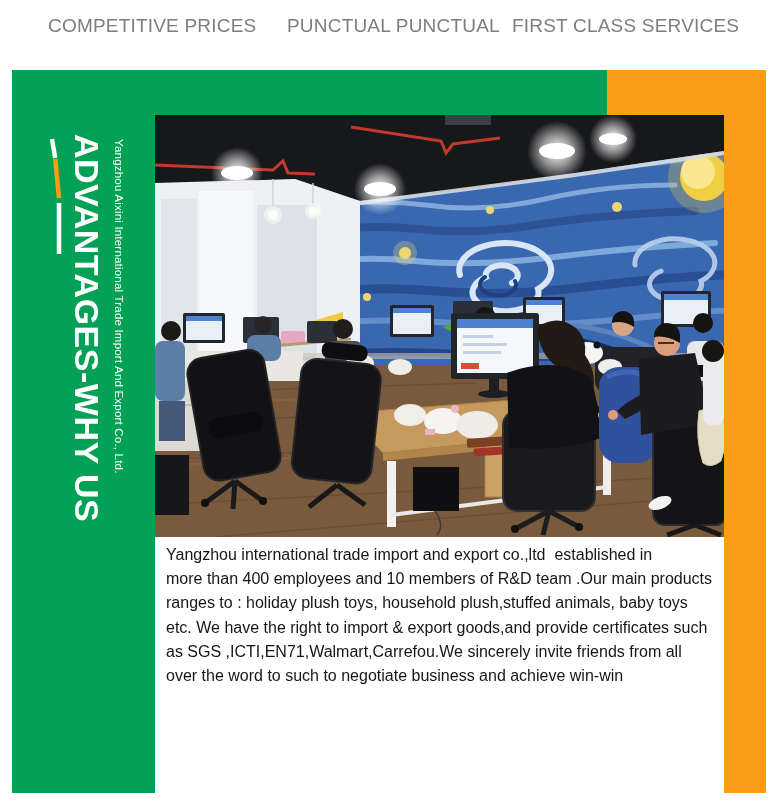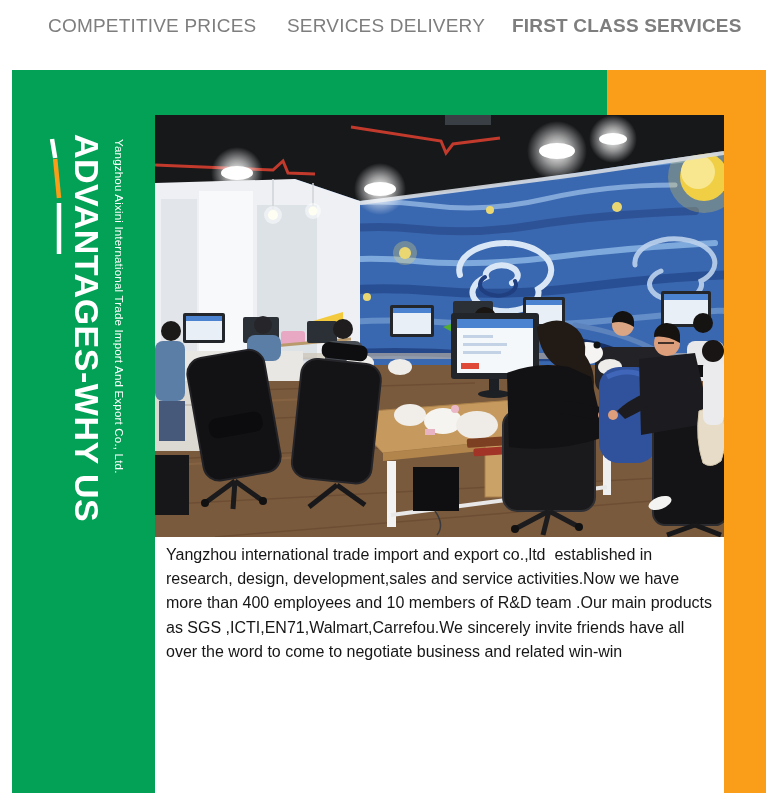--- a/index.html
+++ b/index.html
@@ -1,21 +1,21 @@
 <!DOCTYPE html>
 <html style="--green: #02A155; --orange: #FA9D18; --header-text: #7E7E7E; --body-text: #161616;"><head>
 <meta charset="utf-8">
 <style>
   html,body{margin:0;padding:0;background:#ffffff;}
   body{width:781px;height:810px;overflow:hidden;font-family:"Liberation Sans","DejaVu Sans",sans-serif;}
   .page{position:relative;width:718px;height:810px;background:#fff;}
 
   
   .hdr-label{position:absolute;top:15px;font-size:19px;color:var(--header-text,#7E7E7E);white-space:pre;letter-spacing:.2px;}
-  .hdr-1{left:48px;} .hdr-2{left:287px;} .hdr-3{left:512px;font-weight:bold;}
+  .hdr-1{left:48px;} .hdr-2{left:287px;} .hdr-3{left:512px;}
 
   
   .green-panel{position:absolute;left:12px;top:70px;width:595px;height:723px;background:var(--green,#02A155);}
   .orange-panel{position:absolute;left:607px;top:70px;width:159px;height:723px;background:var(--orange,#FA9D18);}
 
   
   .accent-slash{position:absolute;left:44px;top:136px;width:22px;height:122px;}
   .slash-white{stroke:#ffffff;stroke-width:4.5;}
   .slash-orange{stroke:var(--orange,#FA9D18);stroke-width:4.5;}
 
@@ -33,21 +33,21 @@
              padding:6px 0 0 11px;box-sizing:border-box;overflow:hidden;}
   .about-line{font-size:16px;line-height:24.2px;color:var(--body-text,#161616);white-space:pre;}
 </style>
 </head>
 <body>
 
 <div class="page">
 
   <div>
     <span class="hdr-label hdr-1">COMPETITIVE PRICES</span>
-    <span class="hdr-label hdr-2">SERVICES DELIVERY</span>
+    <span class="hdr-label hdr-2">PUNCTUAL PUNCTUAL</span>
     <span class="hdr-label hdr-3">FIRST CLASS SERVICES</span>
   </div>
 
   <div class="green-panel"></div>
   <div class="orange-panel"></div>
 
   <svg class="accent-slash" viewBox="0 0 22 122">
     <line class="slash-white" x1="8" y1="3" x2="11.2" y2="22"></line>
     <line class="slash-orange" x1="11.2" y1="23" x2="15" y2="62"></line>
     <line class="slash-white" x1="15" y1="67" x2="15" y2="118"></line>
@@ -294,19 +294,20 @@
       <g stroke="#18181a" stroke-width="5">
         <line x1="182" y1="370" x2="154" y2="392"></line>
           <line x1="182" y1="370" x2="210" y2="390"></line>
       </g>
       <rect x="0" y="340" width="34" height="60" fill="#171719"></rect>
     </g>
   </svg>
 
   <div class="about-box">
     <div class="about-line">Yangzhou international trade import and export co.,ltd  established in</div>
-    <div class="about-line">research, design, development,sales and service activities.Now we have</div>
     <div class="about-line">more than 400 employees and 10 members of R&amp;D team .Our main products</div>
-    <div class="about-line">as SGS ,ICTI,EN71,Walmart,Carrefou.We sincerely invite friends have all</div>
-    <div class="about-line">over the word to come to negotiate business and related win-win</div>
+    <div class="about-line">ranges to : holiday plush toys, household plush,stuffed animals, baby toys</div>
+    <div class="about-line">etc. We have the right to import &amp; export goods,and provide certificates such</div>
+    <div class="about-line">as SGS ,ICTI,EN71,Walmart,Carrefou.We sincerely invite friends from all</div>
+    <div class="about-line">over the word to such to negotiate business and achieve win-win</div>
   </div>
 
 </div>
 
 </body></html>

